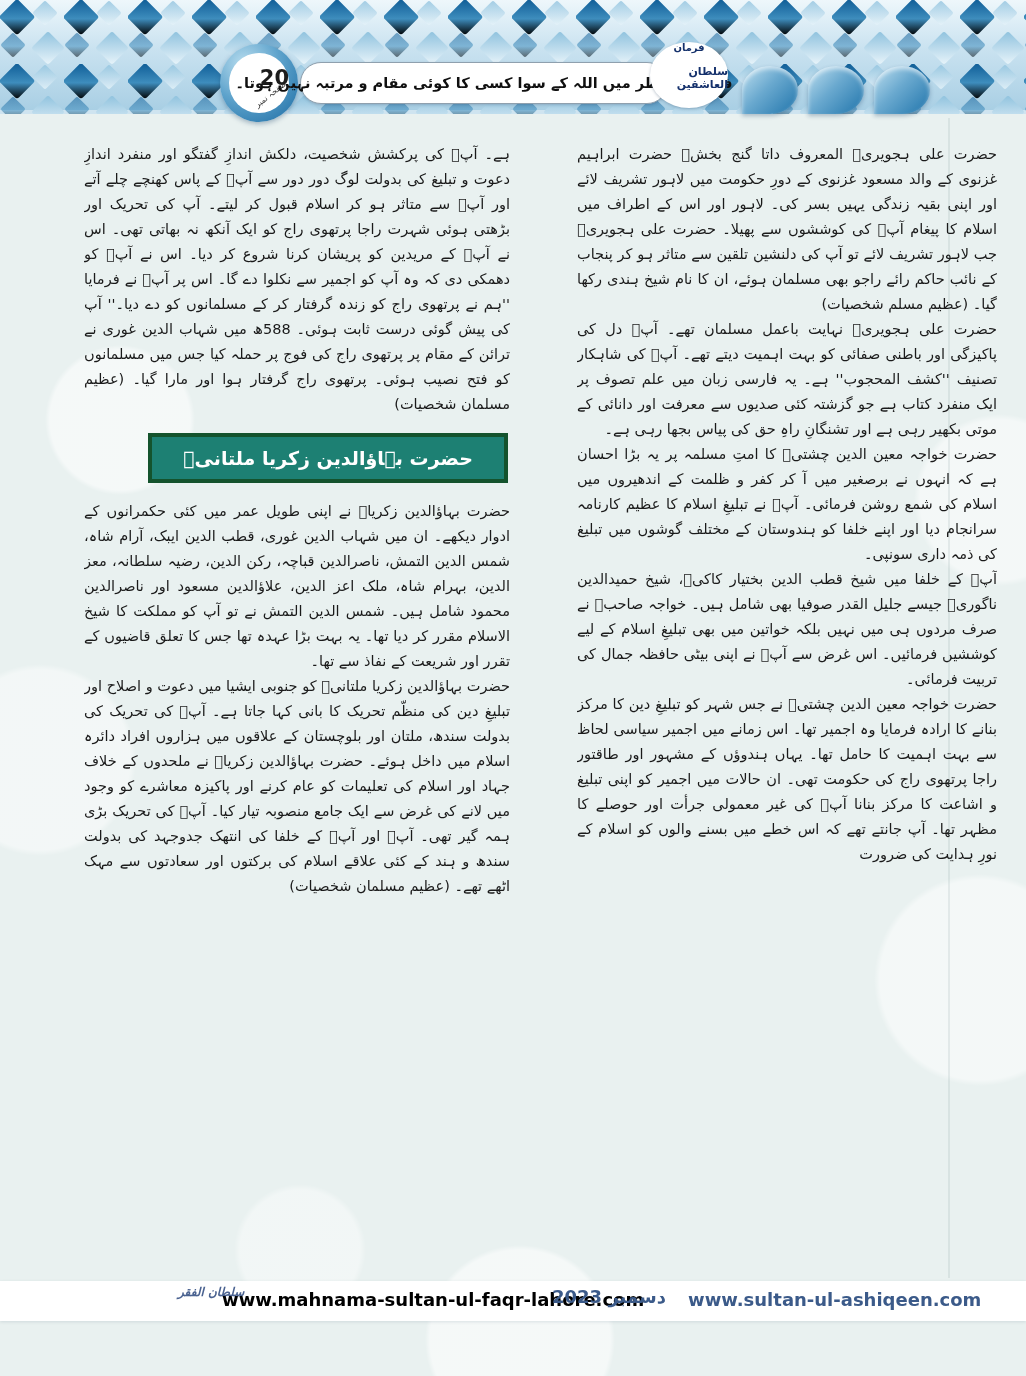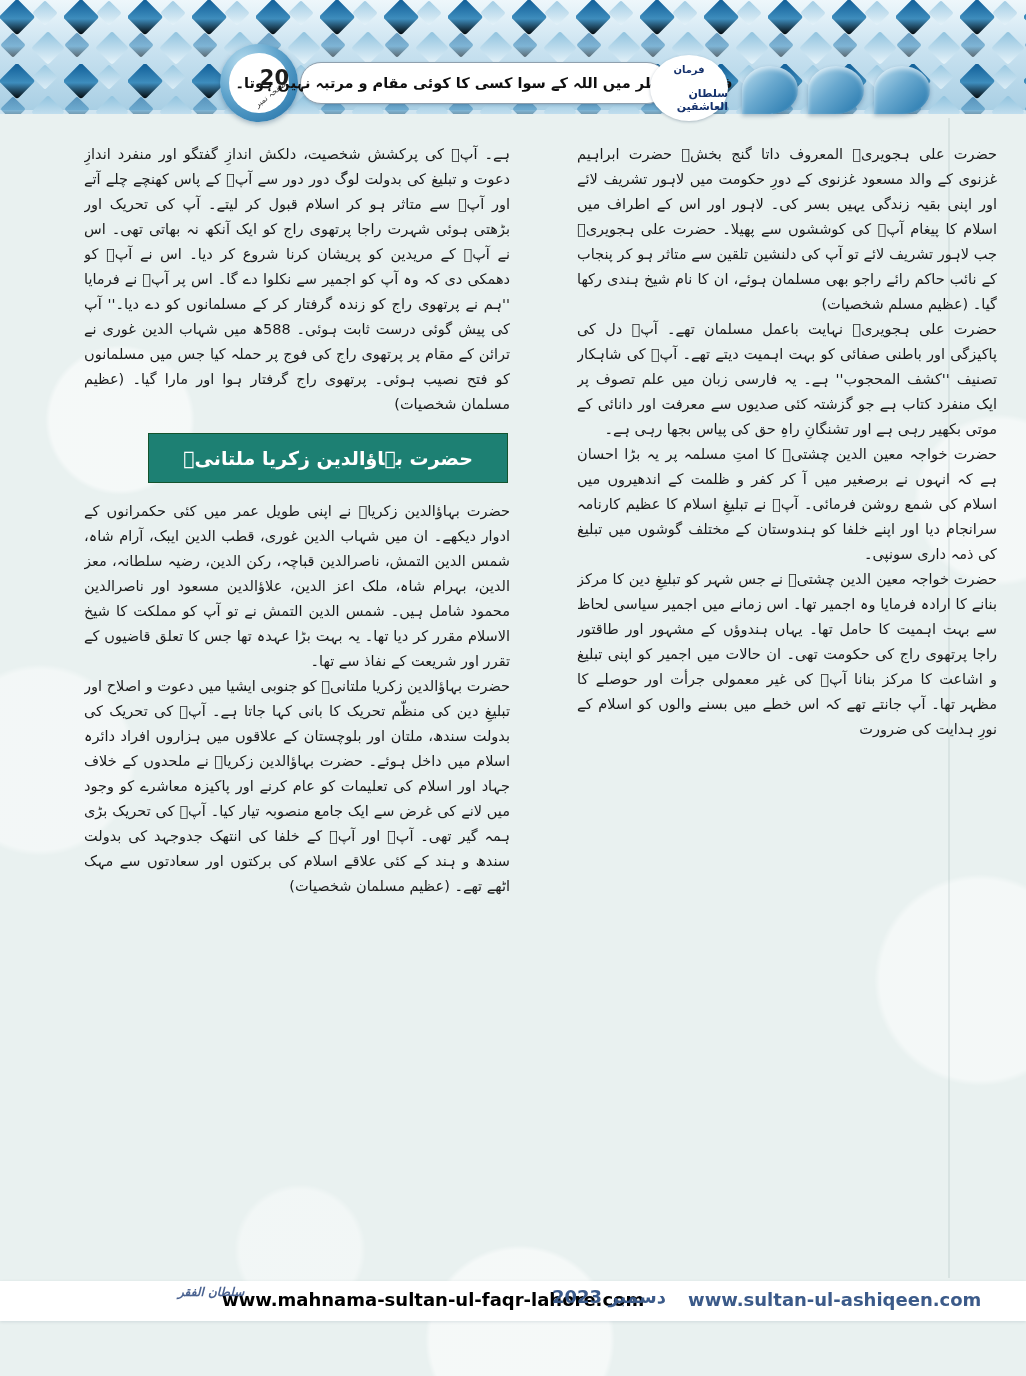--- a/index.html
+++ b/index.html
@@ -48,23 +48,23 @@
     background:#fff; border:1.5px solid #8fa0ae; border-radius:21px;
     display:flex; align-items:center; justify-content:center;
     box-shadow:0 1px 3px rgba(30,60,90,.25);
     z-index:2;
   }
   .quote-banner span{
     direction:rtl; font-size:14.5px; font-weight:bold; color:#101010; white-space:nowrap;
   }
 
   .farman-badge{
-    position:absolute; left:650px; top:55px; width:78px; height:66px;
+    position:absolute; left:650px; top:42px; width:78px; height:66px;
     background:#fff; border-radius:50%;
-    display:flex; flex-direction:column; align-items:center; justify-content:center;
+    display:flex; flex-direction:column; align-items:center; 
     box-shadow:0 1px 3px rgba(30,60,90,.3);
     z-index:3;
   }
   .farman-badge .l1{ direction:rtl; font-size:10px; font-weight:bold; color:#14306b; }
   .farman-badge .l2{ direction:rtl; font-size:11px; font-weight:bold; color:#14306b; margin-top:12px; }
 
   .leaf{
     position:absolute; top:66px; width:56px; height:48px;
     background:linear-gradient(135deg,#bfe0f0 0%,#6aa9cf 45%,#1f74ab 100%);
     border-radius:50% 50% 50% 0;
@@ -80,21 +80,21 @@
   .col-right{ left:530px; width:420px;margin-left:47px; }
   .col-left{ left:84px;  width:426px; }
   .column p{ margin:0; }
 
   .sec-heading{
     height:50px; margin:16px 0;
     display:flex; align-items:center; justify-content:center;
     color:#ffffff; font-size:19px; font-weight:bold;
   }
   .sec-heading.blue{ background:#1d6fa0; margin-left:104px; margin-right:28px; border:1px solid #d3e2ea; }
-  .sec-heading.teal{ background:#1d8073; margin-left:64px; margin-right:2px;  border:1px solid #14532d; }
+  .sec-heading.teal{ background:#1d8073; margin-left:64px; margin-right:2px;  border:4px solid #14532d; }
 
   .edge-shadow{
     position:absolute; left:948px; top:118px; width:2px; height:1160px;
     background:rgba(100,130,135,.12);
   }
 
   
   .footer-bar{
     position:absolute; left:0; top:1281px; width:1026px; height:40px;
     background:#ffffff; box-shadow:0 1px 3px rgba(60,90,110,.15);
@@ -158,20 +158,21 @@
 
   <div class="leaf" style="left:742px"></div>
   <div class="leaf" style="left:808px"></div>
   <div class="leaf" style="left:874px"></div>
 </div>
 
 <div class="column col-right">
   <p>حضرت علی ہجویریؒ المعروف داتا گنج بخشؒ حضرت ابراہیم غزنوی کے والد مسعود غزنوی کے دورِ حکومت میں لاہور تشریف لائے اور اپنی بقیہ زندگی یہیں بسر کی۔ لاہور اور اس کے اطراف میں اسلام کا پیغام آپؒ کی کوششوں سے پھیلا۔ حضرت علی ہجویریؒ جب لاہور تشریف لائے تو آپ کی دلنشین تلقین سے متاثر ہو کر پنجاب کے نائب حاکم رائے راجو بھی مسلمان ہوئے، ان کا نام شیخ ہندی رکھا گیا۔ (عظیم مسلم شخصیات)</p>
   <p>حضرت علی ہجویریؒ نہایت باعمل مسلمان تھے۔ آپؒ دل کی پاکیزگی اور باطنی صفائی کو بہت اہمیت دیتے تھے۔ آپؒ کی شاہکار تصنیف ''کشف المحجوب'' ہے۔ یہ فارسی زبان میں علم تصوف پر ایک منفرد کتاب ہے جو گزشتہ کئی صدیوں سے معرفت اور دانائی کے موتی بکھیر رہی ہے اور تشنگانِ راہِ حق کی پیاس بجھا رہی ہے۔</p>
   <p>حضرت خواجہ معین الدین چشتیؒ کا امتِ مسلمہ پر یہ بڑا احسان ہے کہ انہوں نے برصغیر میں آ کر کفر و ظلمت کے اندھیروں میں اسلام کی شمع روشن فرمائی۔ آپؒ نے تبلیغِ اسلام کا عظیم کارنامہ سرانجام دیا اور اپنے خلفا کو ہندوستان کے مختلف گوشوں میں تبلیغ کی ذمہ داری سونپی۔</p>
+  <p>آپؒ کے خلفا میں شیخ قطب الدین بختیار کاکیؒ، شیخ حمیدالدین ناگوریؒ جیسے جلیل القدر صوفیا بھی شامل ہیں۔ خواجہ صاحبؒ نے صرف مردوں ہی میں نہیں بلکہ خواتین میں بھی تبلیغِ اسلام کے لیے کوششیں فرمائیں۔ اس غرض سے آپؒ نے اپنی بیٹی حافظہ جمال کی تربیت فرمائی۔</p>
   <p>حضرت خواجہ معین الدین چشتیؒ نے جس شہر کو تبلیغِ دین کا مرکز بنانے کا ارادہ فرمایا وہ اجمیر تھا۔ اس زمانے میں اجمیر سیاسی لحاظ سے بہت اہمیت کا حامل تھا۔ یہاں ہندوؤں کے مشہور اور طاقتور راجا پرتھوی راج کی حکومت تھی۔ ان حالات میں اجمیر کو اپنی تبلیغ و اشاعت کا مرکز بنانا آپؒ کی غیر معمولی جرأت اور حوصلے کا مظہر تھا۔ آپ جانتے تھے کہ اس خطے میں بسنے والوں کو اسلام کے نورِ ہدایت کی ضرورت</p>
 </div>
 
 <div class="column col-left">
   <p>ہے۔ آپؒ کی پرکشش شخصیت، دلکش اندازِ گفتگو اور منفرد اندازِ دعوت و تبلیغ کی بدولت لوگ دور دور سے آپؒ کے پاس کھنچے چلے آتے اور آپؒ سے متاثر ہو کر اسلام قبول کر لیتے۔ آپ کی تحریک اور بڑھتی ہوئی شہرت راجا پرتھوی راج کو ایک آنکھ نہ بھاتی تھی۔ اس نے آپؒ کے مریدین کو پریشان کرنا شروع کر دیا۔ اس نے آپؒ کو دھمکی دی کہ وہ آپ کو اجمیر سے نکلوا دے گا۔ اس پر آپؒ نے فرمایا ''ہم نے پرتھوی راج کو زندہ گرفتار کر کے مسلمانوں کو دے دیا۔'' آپ کی پیش گوئی درست ثابت ہوئی۔ 588ھ میں شہاب الدین غوری نے ترائن کے مقام پر پرتھوی راج کی فوج پر حملہ کیا جس میں مسلمانوں کو فتح نصیب ہوئی۔ پرتھوی راج گرفتار ہوا اور مارا گیا۔ (عظیم مسلمان شخصیات)</p>
   <div class="sec-heading teal">
     <span>حضرت بہاؤالدین زکریا ملتانیؒ</span>
   </div>
   <p>حضرت بہاؤالدین زکریاؒ نے اپنی طویل عمر میں کئی حکمرانوں کے ادوار دیکھے۔ ان میں شہاب الدین غوری، قطب الدین ایبک، آرام شاہ، شمس الدین التمش، ناصرالدین قباچہ، رکن الدین، رضیہ سلطانہ، معز الدین، بہرام شاہ، ملک اعز الدین، علاؤالدین مسعود اور ناصرالدین محمود شامل ہیں۔ شمس الدین التمش نے تو آپ کو مملکت کا شیخ الاسلام مقرر کر دیا تھا۔ یہ بہت بڑا عہدہ تھا جس کا تعلق قاضیوں کے تقرر اور شریعت کے نفاذ سے تھا۔</p>
   <p>حضرت بہاؤالدین زکریا ملتانیؒ کو جنوبی ایشیا میں دعوت و اصلاح اور تبلیغِ دین کی منظّم تحریک کا بانی کہا جاتا ہے۔ آپؒ کی تحریک کی بدولت سندھ، ملتان اور بلوچستان کے علاقوں میں ہزاروں افراد دائرہ اسلام میں داخل ہوئے۔ حضرت بہاؤالدین زکریاؒ نے ملحدوں کے خلاف جہاد اور اسلام کی تعلیمات کو عام کرنے اور پاکیزہ معاشرے کو وجود میں لانے کی غرض سے ایک جامع منصوبہ تیار کیا۔ آپؒ کی تحریک بڑی ہمہ گیر تھی۔ آپؒ اور آپؒ کے خلفا کی انتھک جدوجہد کی بدولت سندھ و ہند کے کئی علاقے اسلام کی برکتوں اور سعادتوں سے مہک اٹھے تھے۔ (عظیم مسلمان شخصیات)</p>

